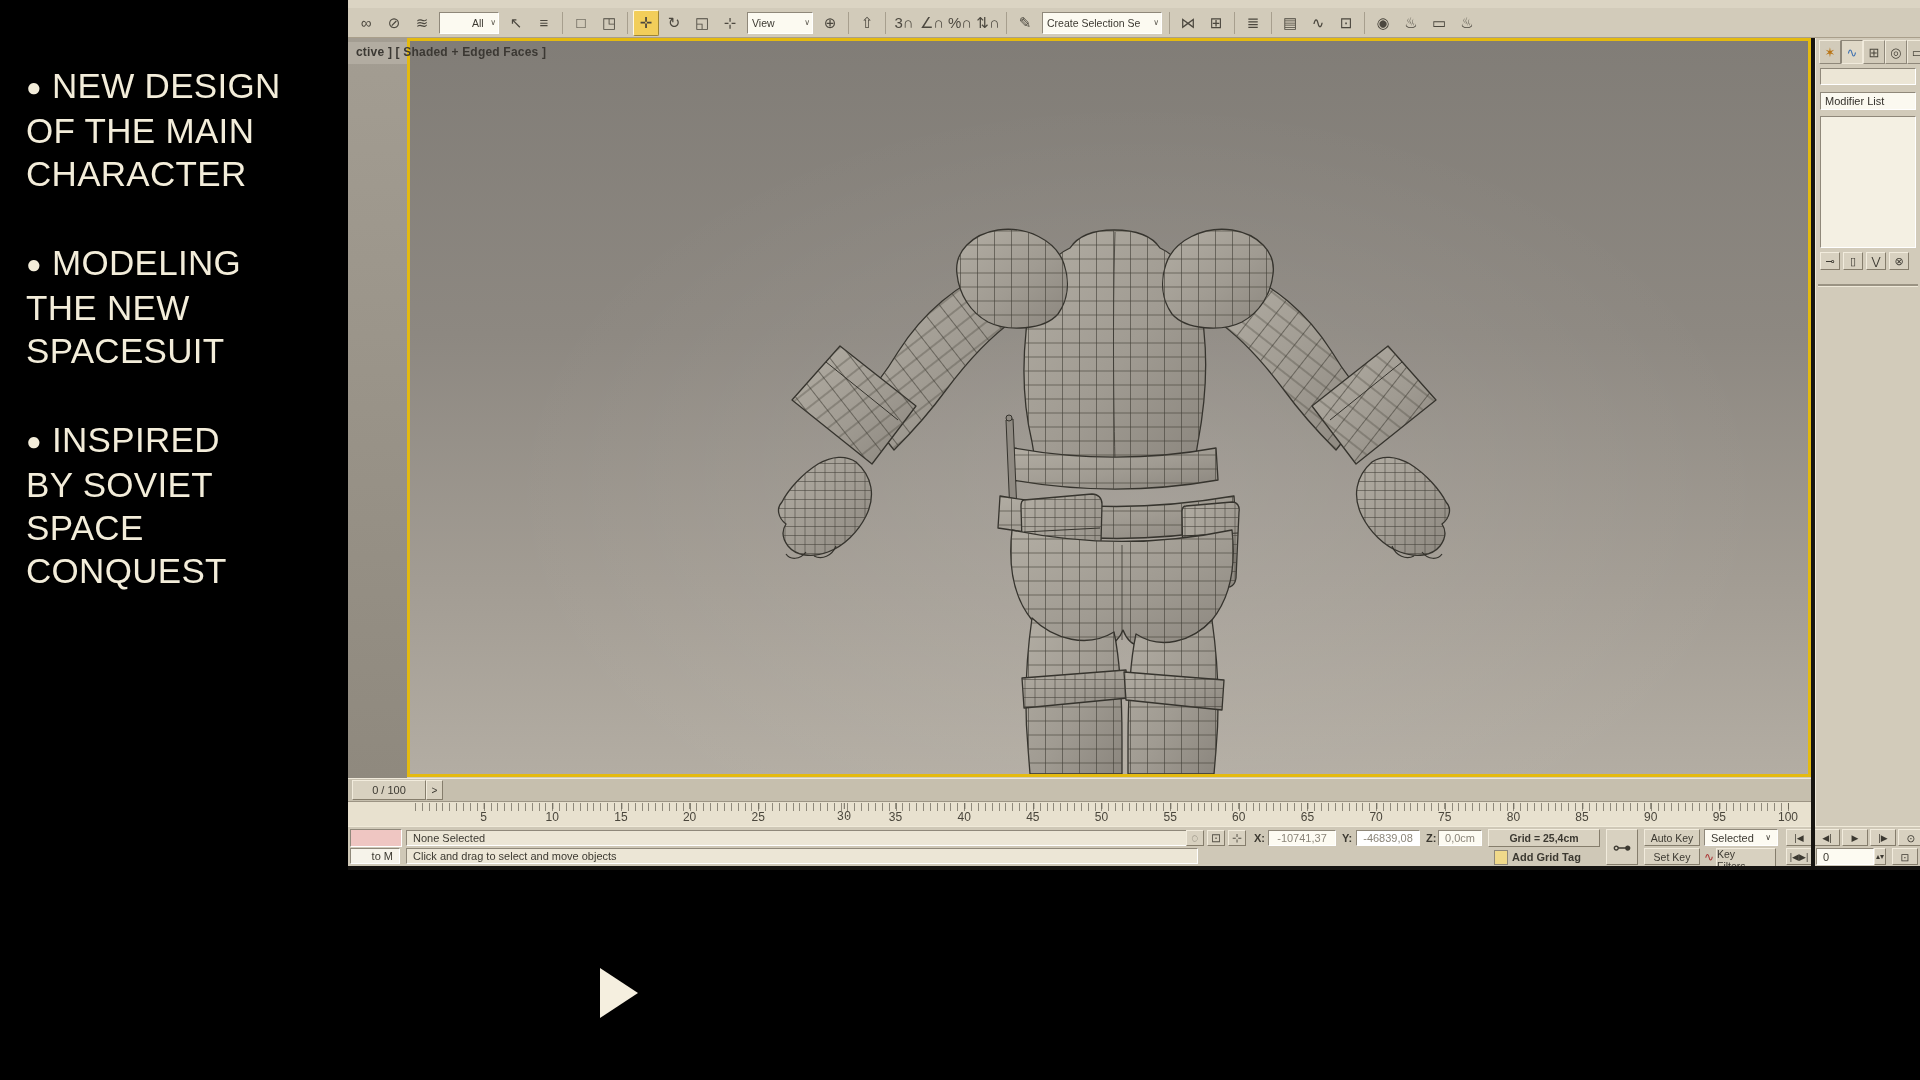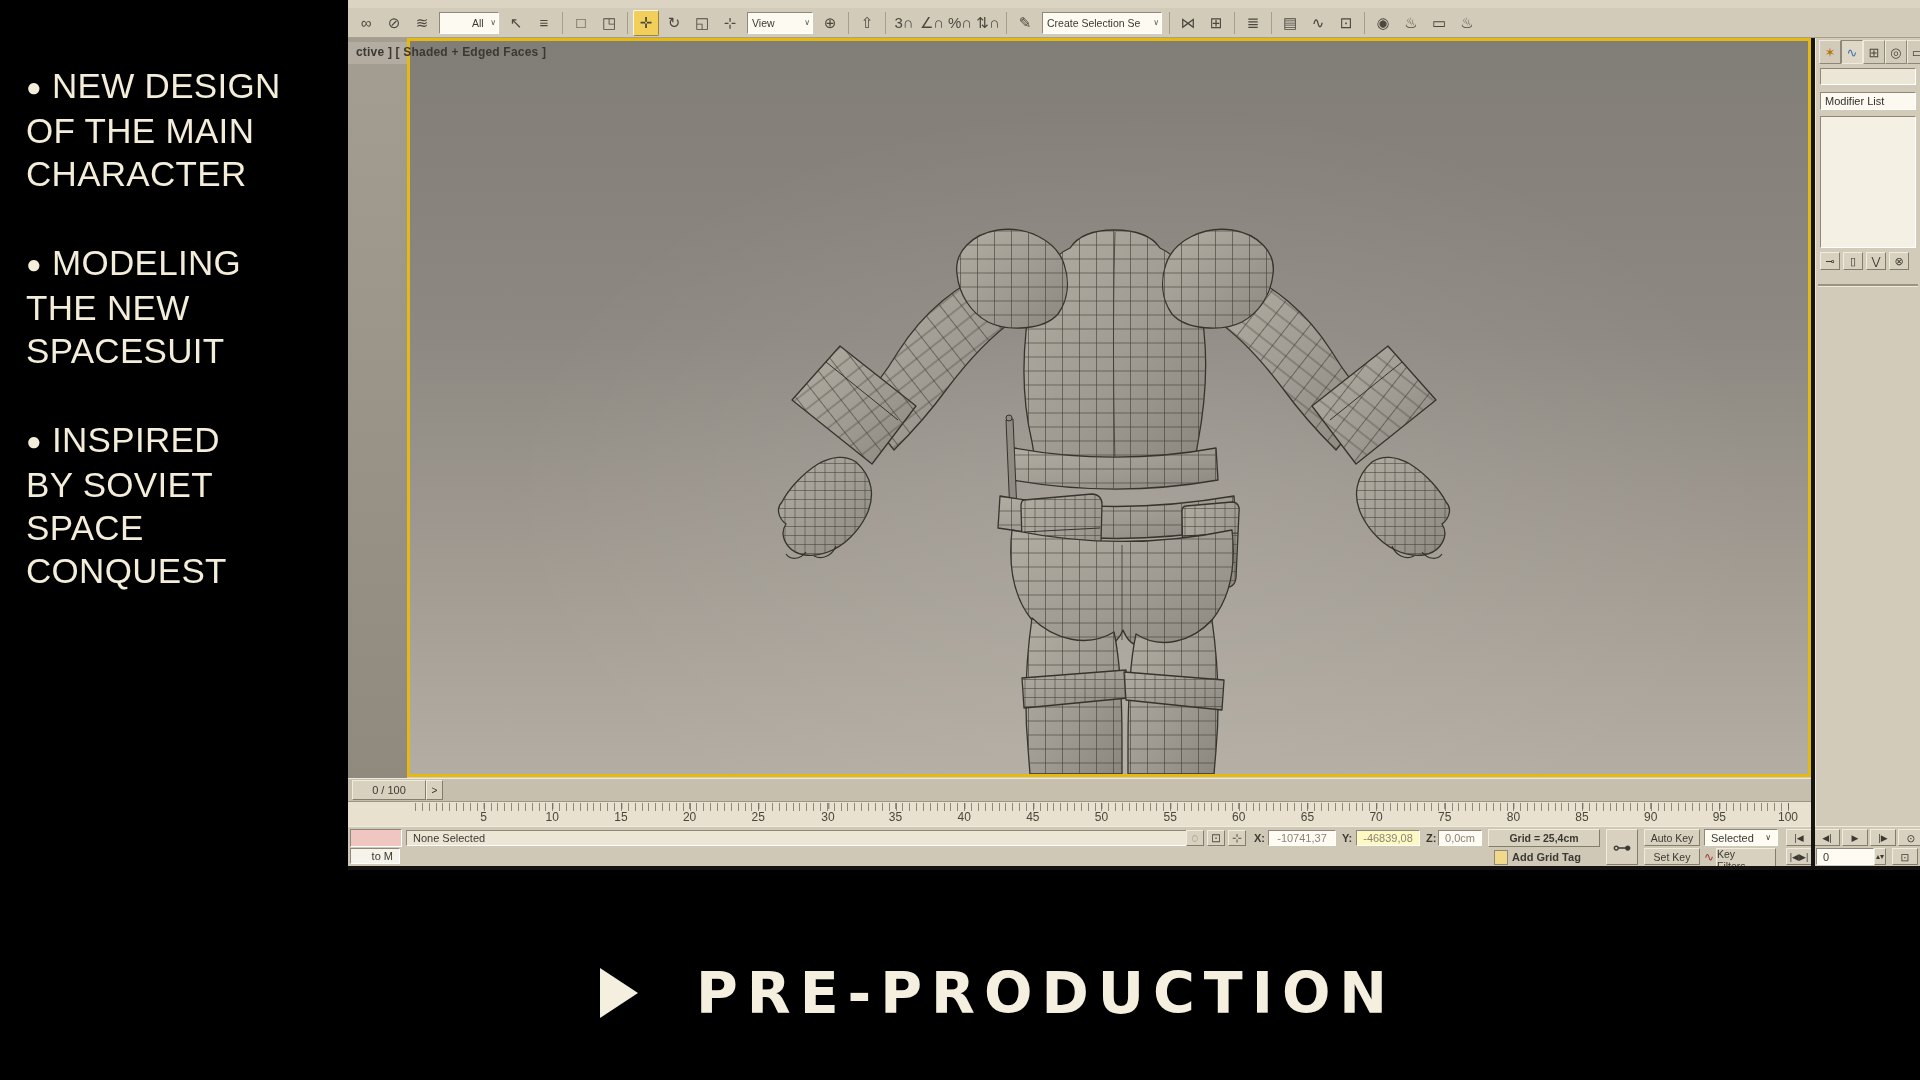--- a/index.html
+++ b/index.html
@@ -91,21 +91,20 @@
 THE NEW
 SPACESUIT</span></div>
     <div class="bullet"><span class="bdot">●</span><span>INSPIRED
 BY SOVIET
 SPACE
 CONQUEST</span></div>
   </div>
 
 <div class="abs" id="footer">
   <div class="tri"></div>
-  <div class="ft">PRE-PRODUCTION</div>
 </div>
 
 <div class="abs" id="maxwin">
   <div class="abs" id="menustrip"></div>
   <div class="abs" id="toolbar">
       <div class="tbtn">∞</div>
       <div class="tbtn">⊘</div>
       <div class="tbtn">≋</div>
       <div class="tdrop" style="width: 52px;">
         <span style="overflow: hidden; white-space: nowrap; margin-left: 28px;">All</span>
@@ -291,21 +290,21 @@
   <div class="abs" id="timeslider"></div>
   <div class="abs" id="tsbtn">0 / 100</div>
   <div class="abs" id="tsnext">&gt;</div>
   <div class="abs" id="trackbar">
     <div class="abs" id="ticks" style="left:67px;top:1px;"></div>
   <span class="rlabel" style="left: 135.65px; top: 8px;">5</span>
       <span class="rlabel" style="left: 204.3px; top: 8px;">10</span>
       <span class="rlabel" style="left: 272.95px; top: 8px;">15</span>
       <span class="rlabel" style="left: 341.6px; top: 8px;">20</span>
       <span class="rlabel" style="left: 410.25px; top: 8px;">25</span>
-      <span class="rlabel" style="left: 480px; top: 8px;">30</span>
+      <span class="rlabel" style="left: 496px; top: 8px; font-family: Liberation Mono, monospace;">30</span>
       <span class="rlabel" style="left: 547.55px; top: 8px;">35</span>
       <span class="rlabel" style="left: 616.2px; top: 8px;">40</span>
       <span class="rlabel" style="left: 684.85px; top: 8px;">45</span>
       <span class="rlabel" style="left: 753.5px; top: 8px;">50</span>
       <span class="rlabel" style="left: 822.15px; top: 8px;">55</span>
       <span class="rlabel" style="left: 890.8px; top: 8px;">60</span>
       <span class="rlabel" style="left: 959.45px; top: 8px;">65</span>
       <span class="rlabel" style="left: 1028.1px; top: 8px;">70</span>
       <span class="rlabel" style="left: 1096.75px; top: 8px;">75</span>
       <span class="rlabel" style="left: 1165.4px; top: 8px;">80</span>
@@ -316,31 +315,34 @@
     </div>
 
   <div class="abs" id="statusbar">
     <div class="abs" style="left:2px;top:2px;width:50px;height:16px;background:#efc6c2;border:1px solid;border-color:#8f887a #fff #fff #8f887a;"></div>
     <div class="abs sunken" style="left:2px;top:21px;width:50px;height:16px;justify-content:flex-end;background:#f6f3ea;">
         <span>to M</span>
       </div>
     <div class="abs sunken" style="left:58px;top:3px;width:792px;height:16px;">
         <span>None Selected</span>
       </div>
+    <div class="abs sunken" style="left:58px;top:21px;width:792px;height:16px;">
+        <span>Click and drag to select and move objects</span>
+      </div>
     <div class="abs" id="statusicons" style="left:838px;top:3px;display:flex;gap:3px;">
         <div class="sicon raised">◌</div>
         <div class="sicon raised">⊡</div>
         <div class="sicon raised">⊹</div>
       </div>
     <span class="abs slabel" style="left:906px;top:5px;font-weight:bold;">X:</span>
     <div class="abs sunken gray" style="left:920px;top:3px;width:68px;height:16px;background:#fdfbf2;">
         <span>-10741,37</span>
       </div>
     <span class="abs slabel" style="left:994px;top:5px;font-weight:bold;">Y:</span>
-    <div class="abs sunken gray" style="left:1008px;top:3px;width:64px;height:16px;background:#fef9c3;">
+    <div class="abs sunken gray" style="left:1008px;top:3px;width:64px;height:16px;background:#ffffff;">
         <span>-46839,08</span>
       </div>
     <span class="abs slabel" style="left:1078px;top:5px;font-weight:bold;">Z:</span>
     <div class="abs sunken gray" style="left:1090px;top:3px;width:44px;height:16px;background:#fdfbf2;">
         <span>0,0cm</span>
       </div>
     <div class="abs raised" style="left:1140px;top:2px;width:112px;height:18px;font-weight:bold;">
         <span>Grid = 25,4cm</span>
       </div>
     <div class="abs" style="left:1146px;top:23px;width:12px;height:13px;background:#f0d98a;border:1px solid #8f887a;"></div>

